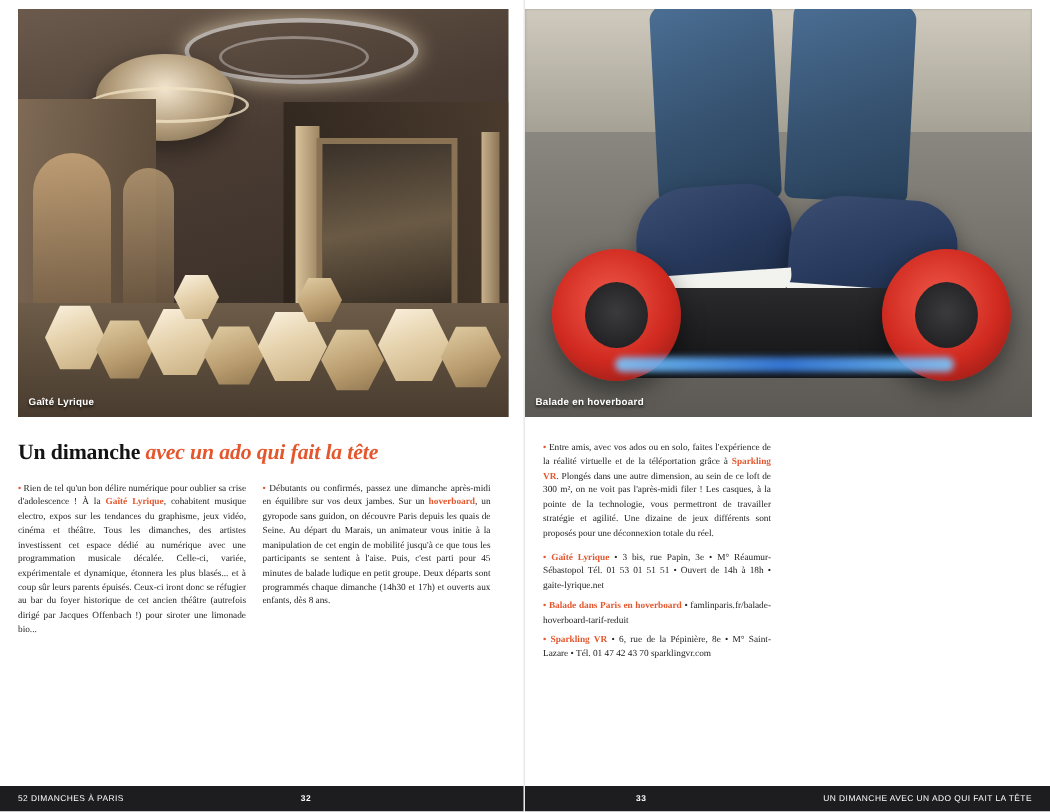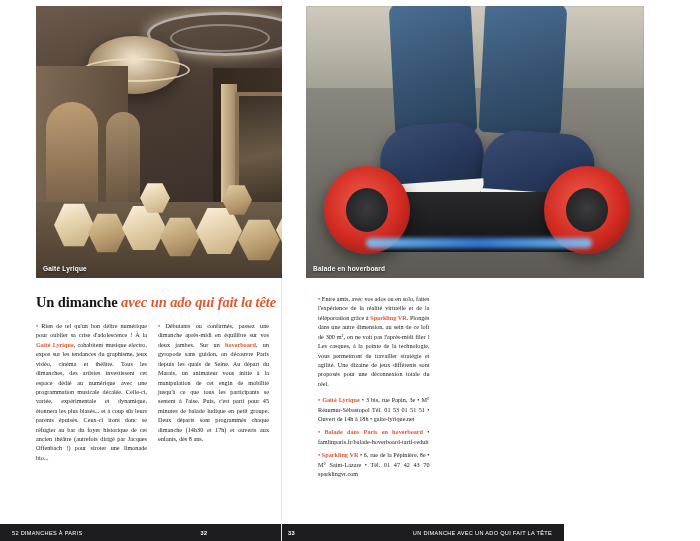--- a/index.html
+++ b/index.html
@@ -14,25 +14,24 @@
     overflow: hidden;
   }
   .spread {
     position: relative;
     width: 700px;
     height: 541px;
     display: flex;
   }
   .page {
     position: relative;
-    width: 282px;
+    width: 356px;
     height: 541px;
     background: #ffffff;
     box-sizing: border-box;
-    padding-left: 24px;
   }
   .page-left { border-right: 1px solid #e8e8e8; }
 
   
   .photo {
     position: relative;
     overflow: hidden;
   }
   .photo-left {
     width: 327px;

